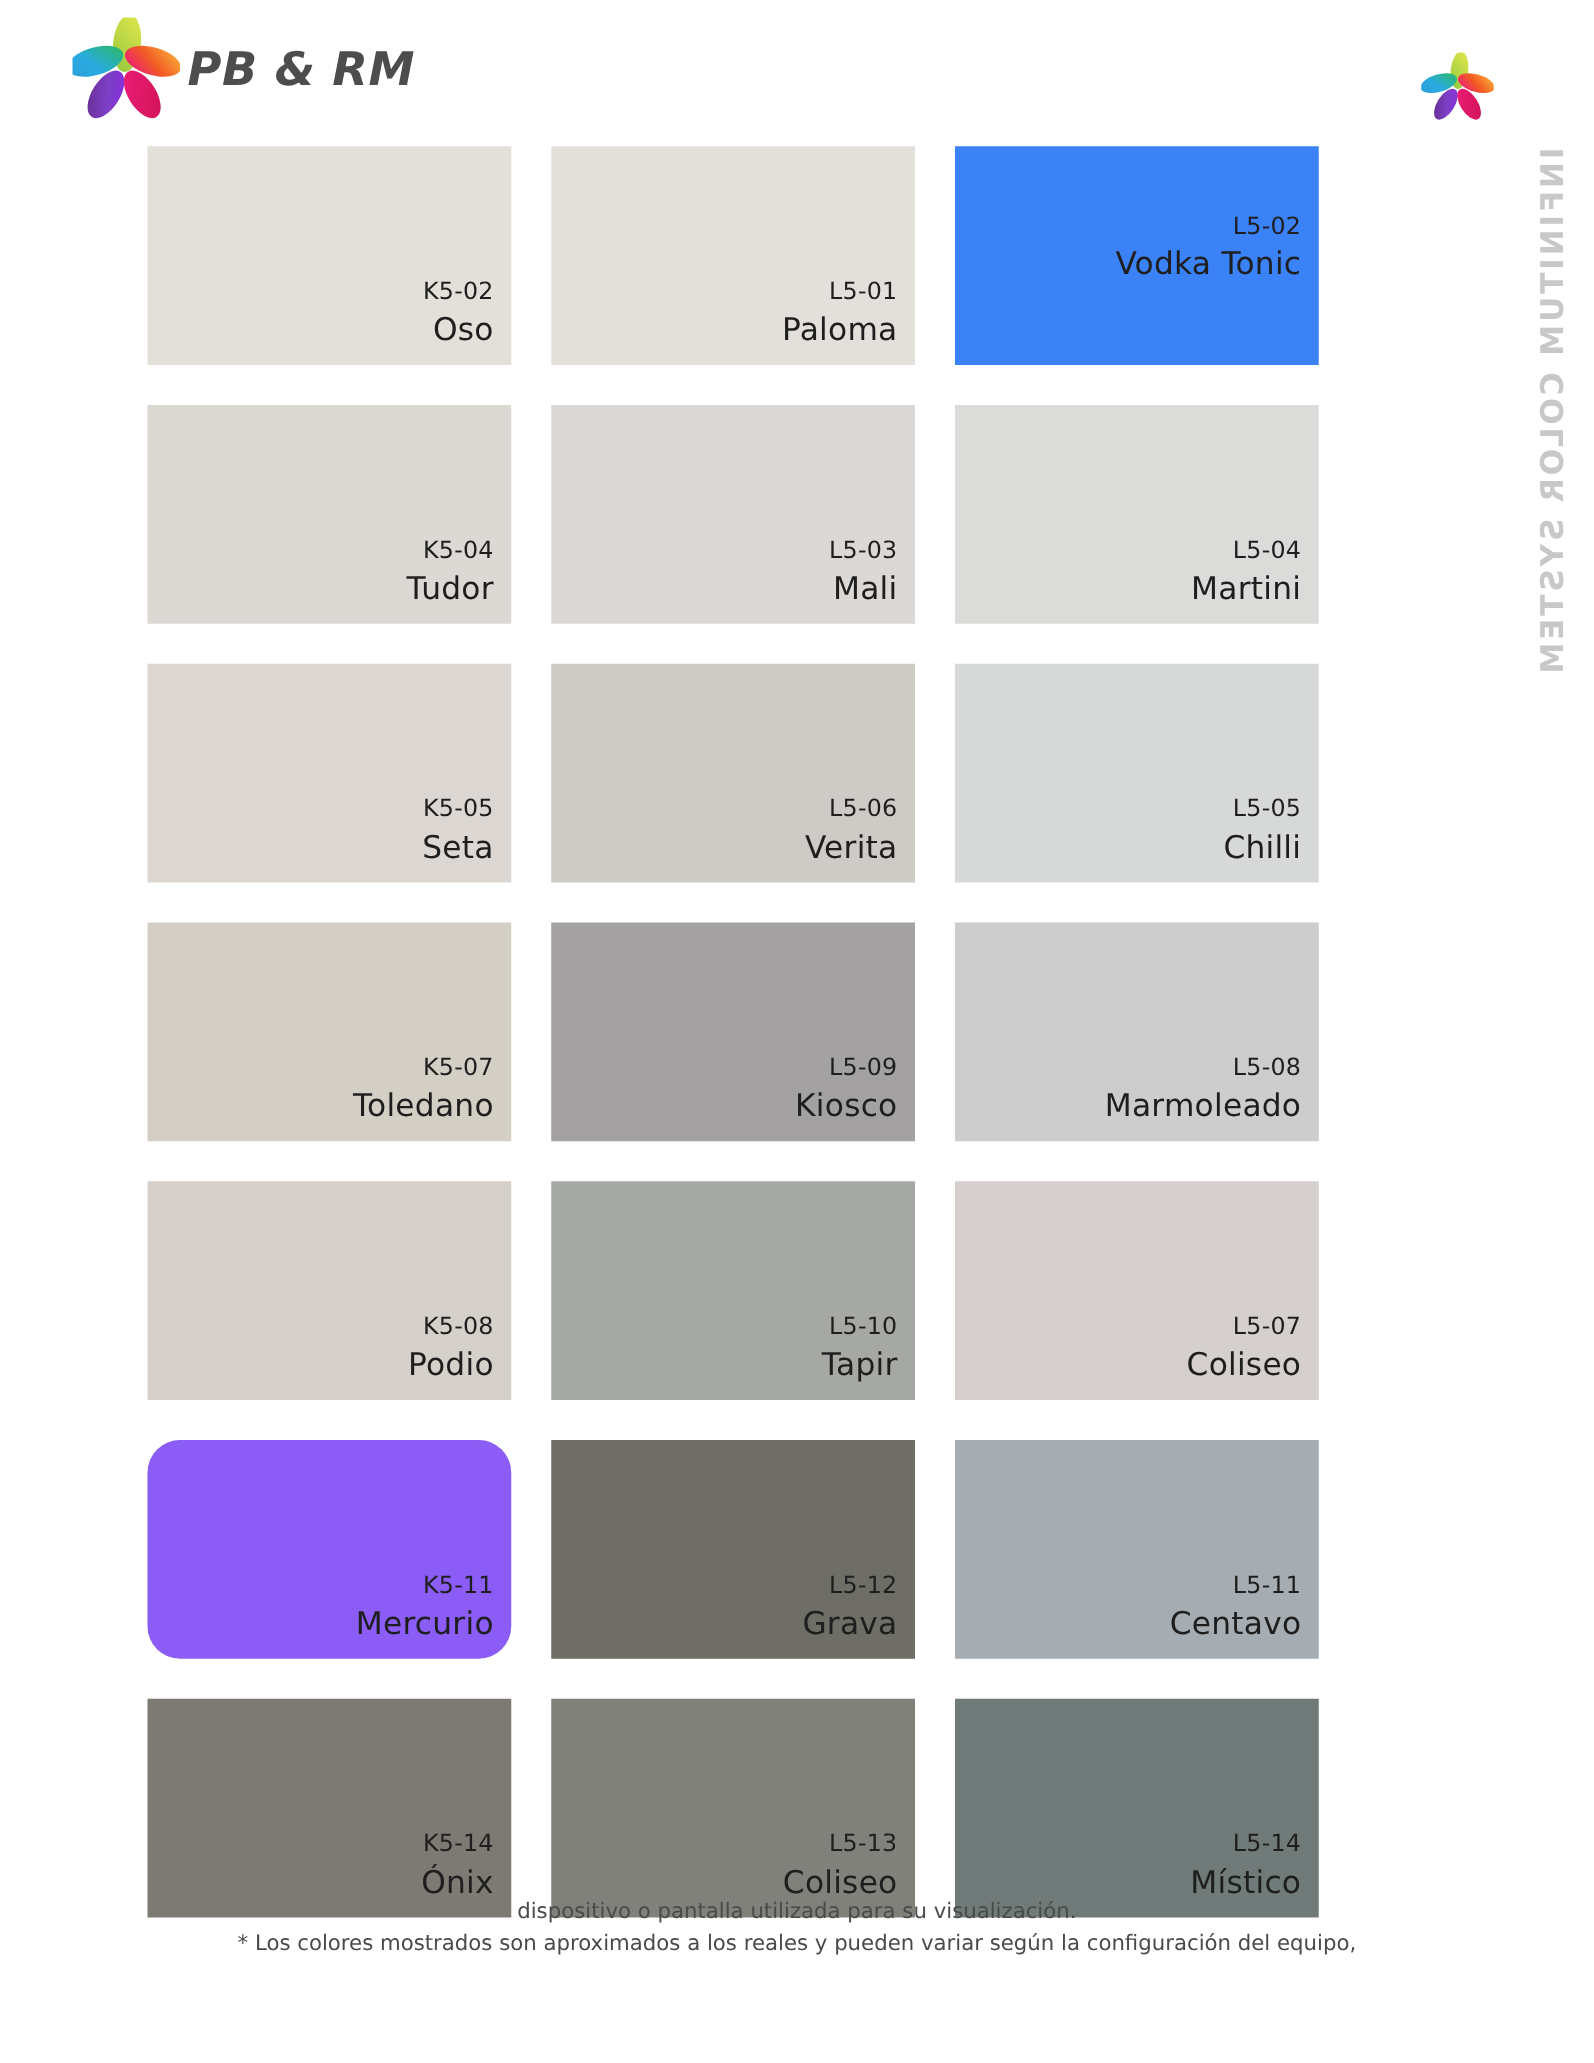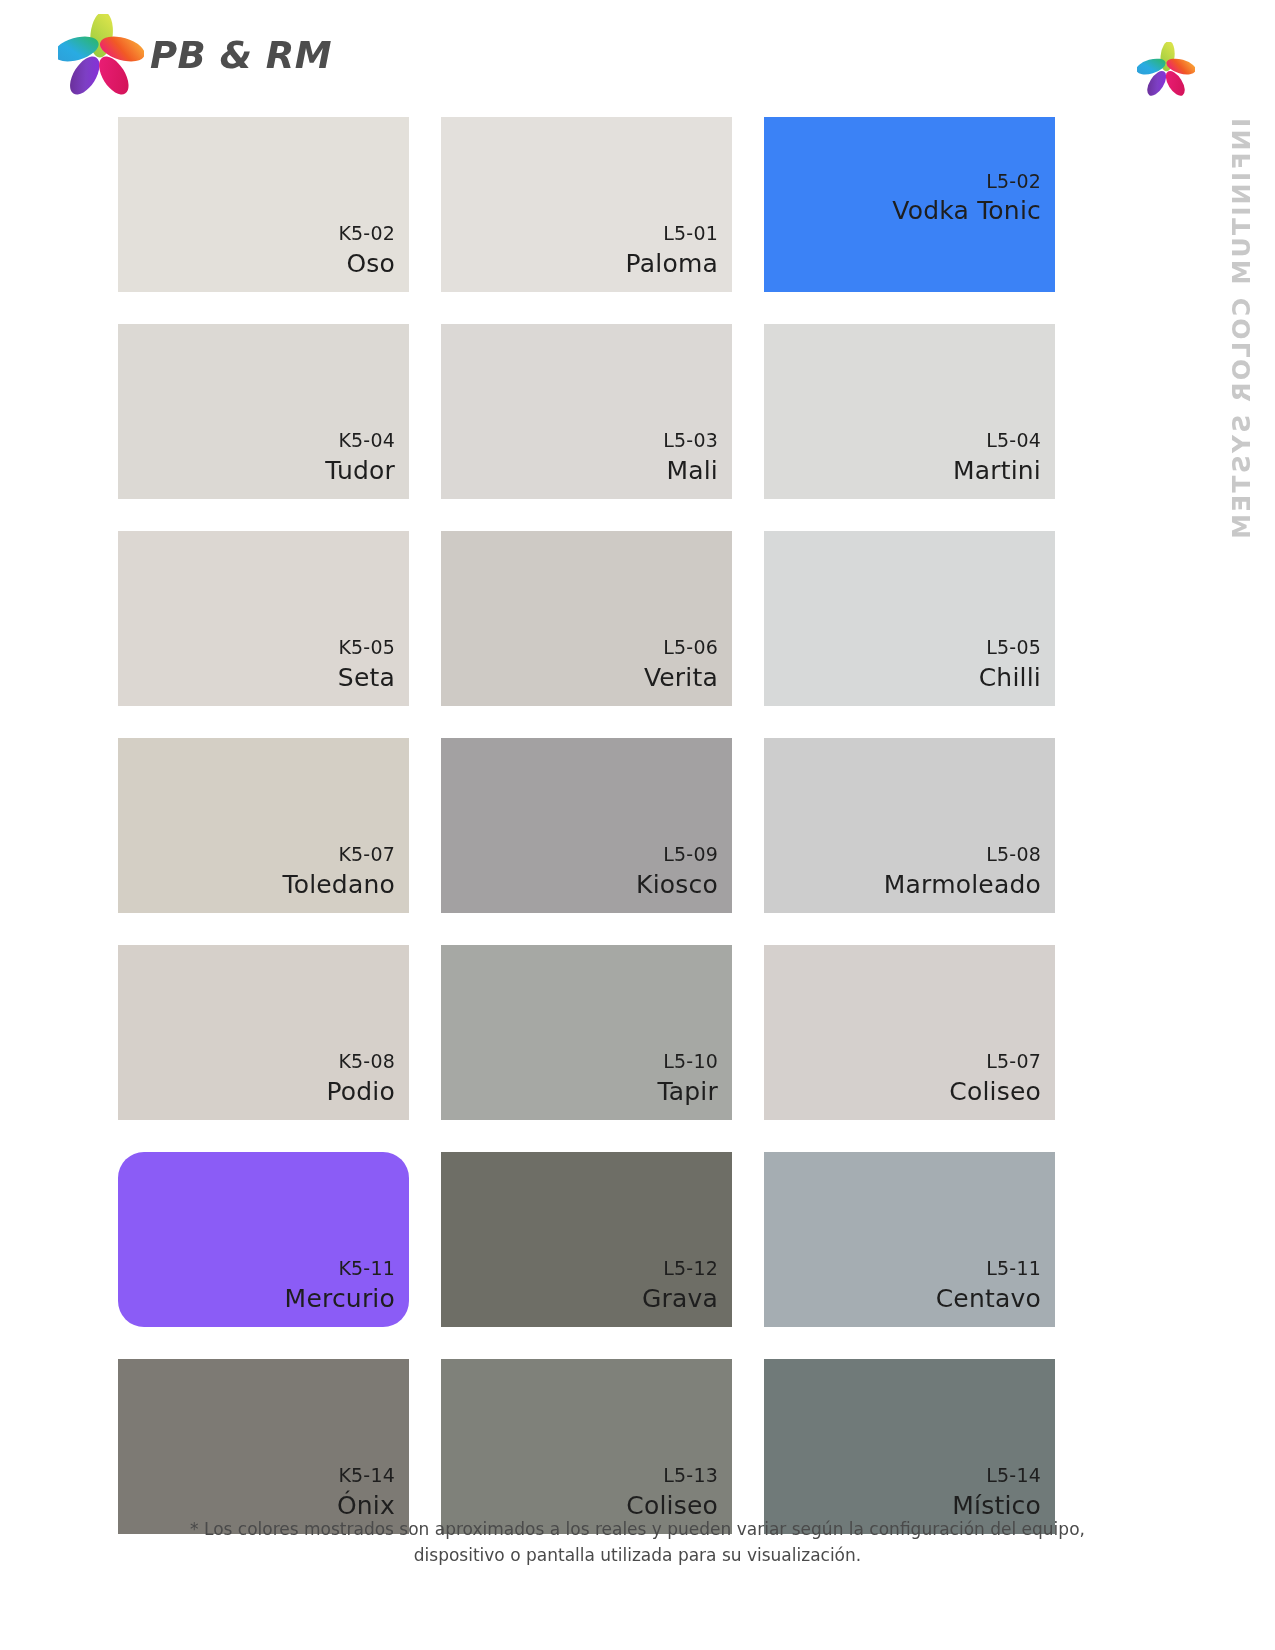--- a/index.html
+++ b/index.html
@@ -261,15 +261,15 @@
       <div class="swatch-code">L5-13</div>
       <div class="swatch-name">Coliseo</div>
     </div>
     <div class="swatch" style="background: rgb(112, 122, 121);">
       <div class="swatch-code">L5-14</div>
       <div class="swatch-name">Místico</div>
     </div>
   </div>
 
 <div class="footer">
+  <div>dispositivo o pantalla utilizada para su visualización.</div>
   <div>*  Los colores mostrados son aproximados a los reales y pueden variar según la configuración del equipo,</div>
-  <div>dispositivo o pantalla utilizada para su visualización.</div>
 </div>
 
 </body></html>

